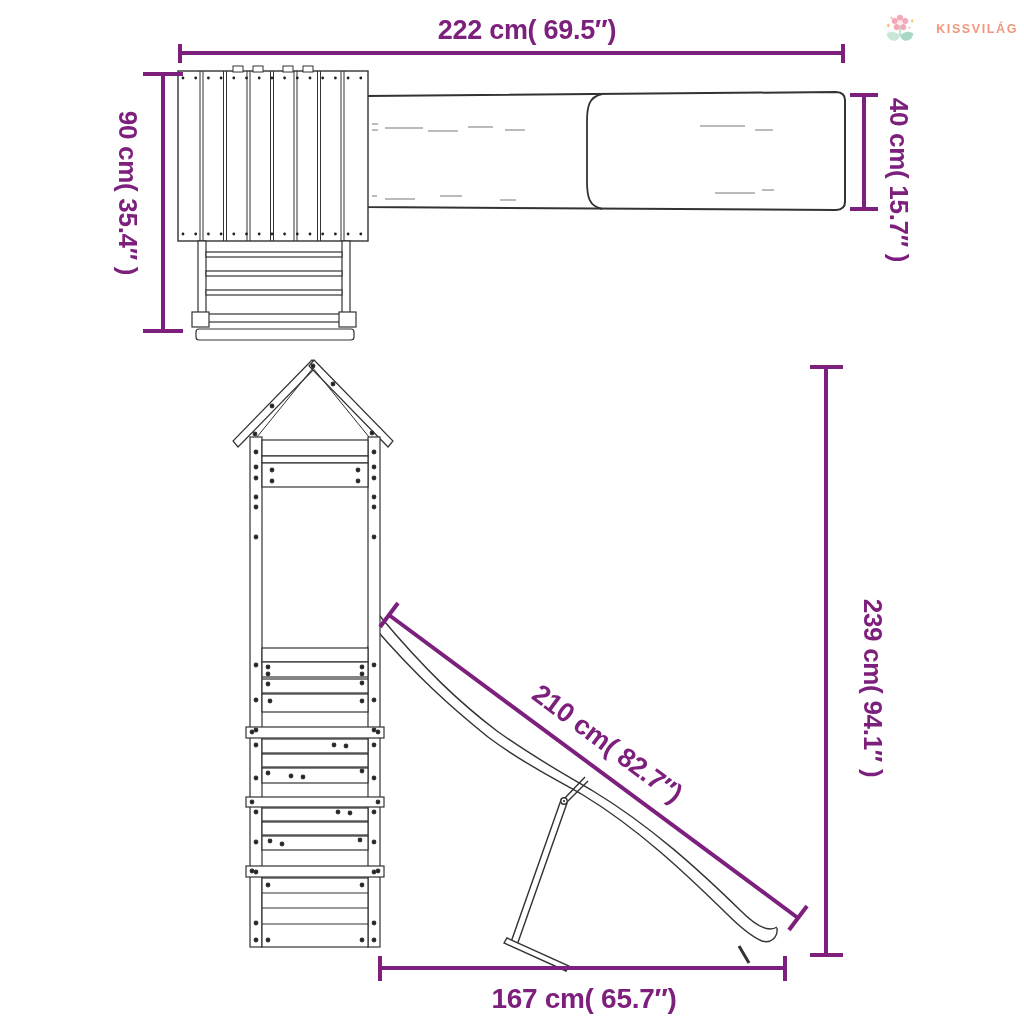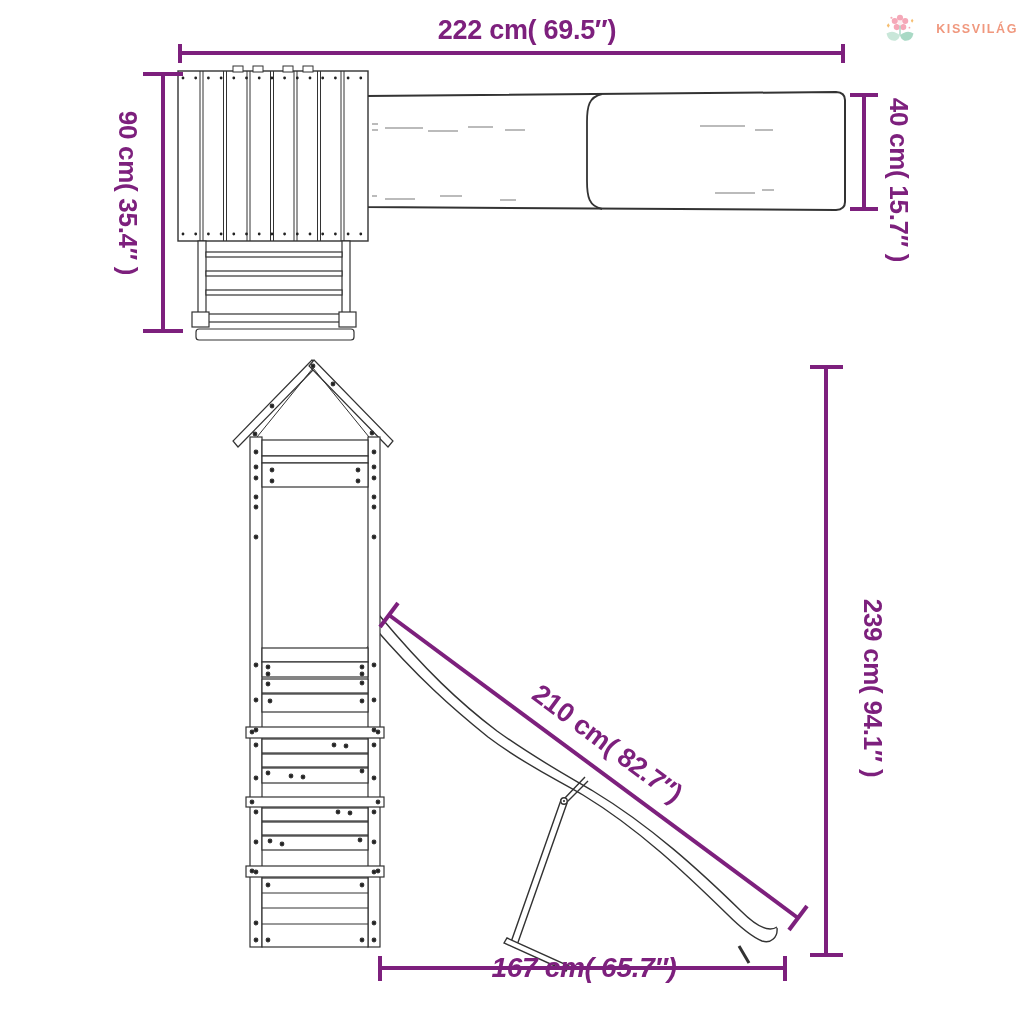--- a/index.html
+++ b/index.html
@@ -227,21 +227,21 @@
         <line x1="785" y1="956" x2="785" y2="981"></line>
       </g>
     </g>
   </svg>
 
   <div class="dim fs27" style="left:527px;top:30px;">222 cm( 69.5″)</div>
   <div class="dim v fs26" style="left:127px;top:193px;">90 cm( 35.4″ )</div>
   <div class="dim v fs26" style="left:898px;top:180px;">40 cm( 15.7″ )</div>
   <div class="dim v fs26" style="left:872px;top:688px;">239 cm( 94.1″ )</div>
   <div class="dim diag fs27" style="left:607px;top:744px;">210 cm( 82.7″)</div>
-  <div class="dim fs28" style="left:584px;top:968px;font-style:italic;">167 cm( 65.7″)</div>
+  <div class="dim fs28" style="left:584px;top:999px;">167 cm( 65.7″)</div>
 
   <div class="logo">
     <svg width="36" height="36" viewBox="0 0 40 40">
       <g fill="#F6BE6F">
         <path d="M7 13.5 l1.7 2.6 L7 18.7 5.3 16.1 Z"></path>
         <path d="M33.5 8.5 l1.5 2.3 -1.5 2.3 -1.5 -2.3 Z"></path>
         <circle cx="10.5" cy="7.5" r="1.2" fill="#F4A9B5"></circle>
         <circle cx="30.5" cy="18.5" r="1" fill="#F4A9B5"></circle>
       </g>
       <g fill="#F5A8B8">

